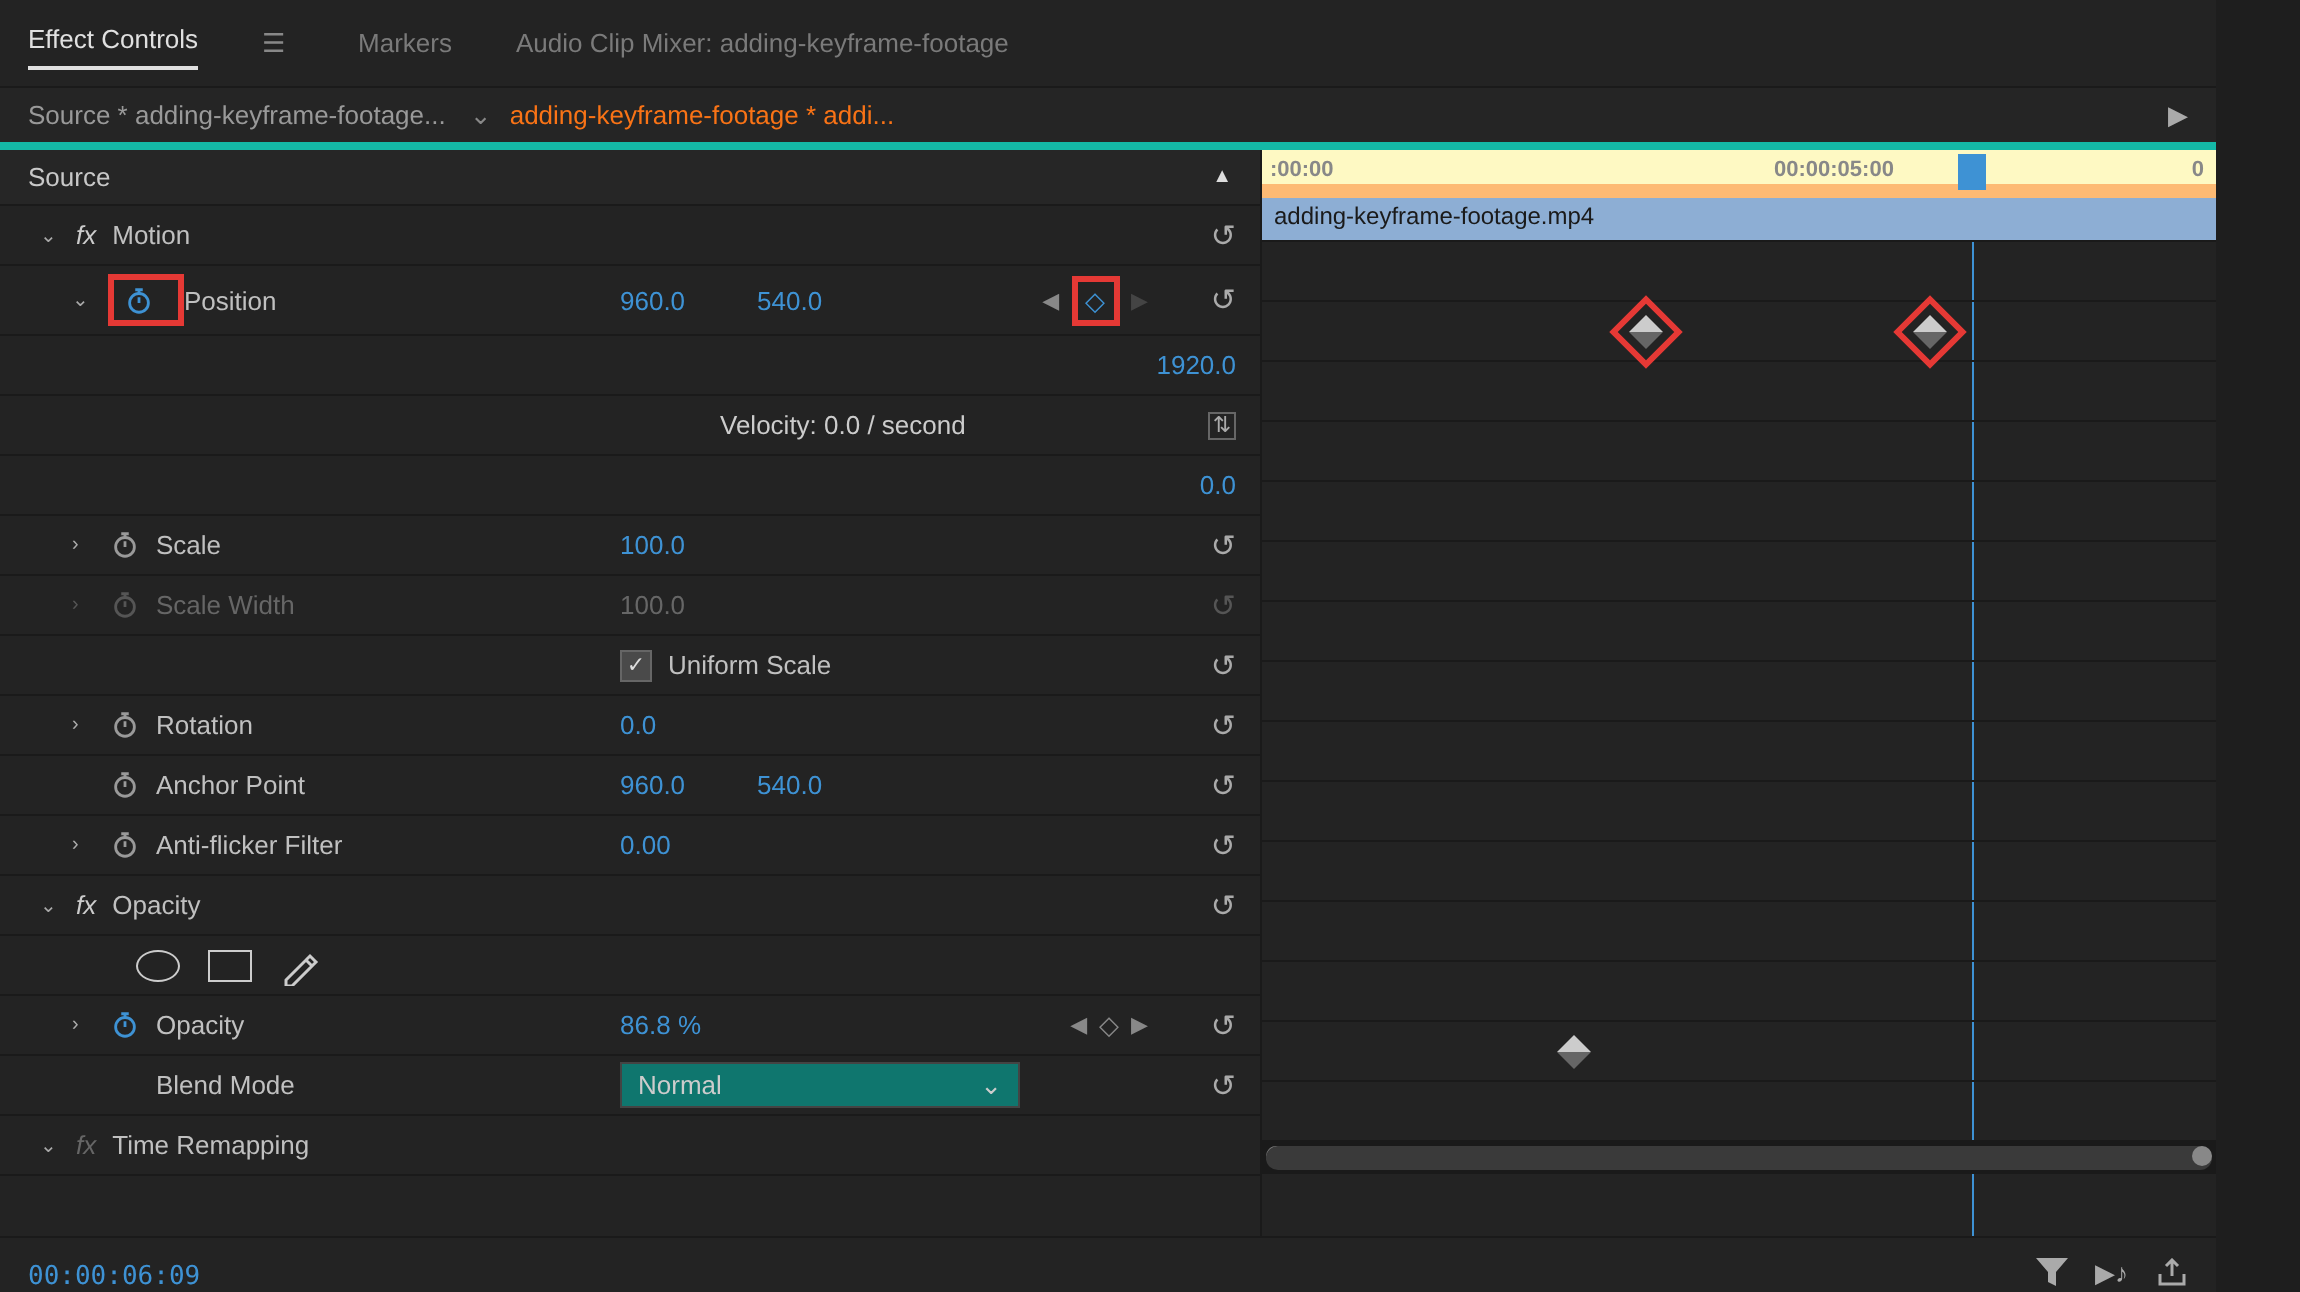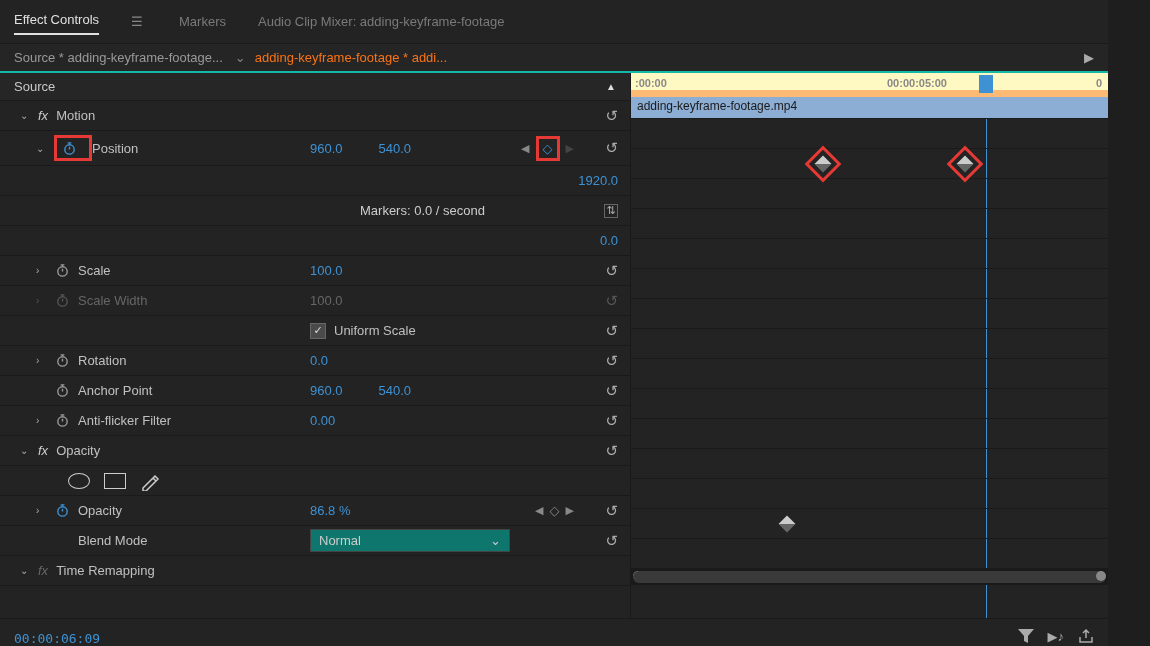--- a/index.html
+++ b/index.html
@@ -5,21 +5,21 @@
 * { margin: 0; padding: 0; box-sizing: border-box; font-family: -apple-system, BlinkMacSystemFont, "Segoe UI", sans-serif; }
 body { background: #1e1e1e; color: #a0a0a0; font-size: 13px; width: 1150px; height: 646px; overflow: hidden; }
 
 .panel { width: 1108px; height: 646px; background: #232323; display: flex; flex-direction: column; }
 
 .tabs { display: flex; align-items: center; padding: 8px 14px; gap: 32px; background: #232323; border-bottom: 1px solid #1a1a1a; }
 .tab { color: #7a7a7a; cursor: pointer; padding: 4px 0; }
 .tab.active { color: #e0e0e0; border-bottom: 2px solid #e0e0e0; padding-bottom: 6px; }
 .tab-icon { width: 16px; height: 16px; color: #888; cursor: pointer; }
 
-.source-bar { display: flex; align-items: center; padding: 6px 14px; gap: 12px; background: #252525; border-bottom: 2px solid #14b8a6; position: relative; }
+.source-bar { display: flex; align-items: center; padding: 6px 14px; gap: 12px; background: #252525; border-bottom: 4px solid #14b8a6; position: relative; }
 .source-left { color: #999; max-width: 270px; overflow: hidden; text-overflow: ellipsis; white-space: nowrap; }
 .source-right { color: #f97316; max-width: 260px; overflow: hidden; text-overflow: ellipsis; white-space: nowrap; }
 .play-btn { margin-left: auto; color: #aaa; cursor: pointer; }
 
 .main { flex: 1; display: flex; min-height: 0; }
 
 .controls-col { width: 630px; display: flex; flex-direction: column; background: #232323; overflow: hidden; }
 .timeline-col { flex: 1; display: flex; flex-direction: column; background: #232323; position: relative; border-left: 1px solid #1a1a1a; }
 
 .section-header { display: flex; align-items: center; padding: 6px 14px; background: #262626; border-bottom: 1px solid #1a1a1a; color: #c8c8c8; position: relative; }
@@ -148,21 +148,21 @@
           <span class="nav-arrow dim">▶</span>
         </div>
         <span class="reset-btn">↺</span>
       </div>
 
       <div class="prop-row sub" style="justify-content:flex-end">
         <span class="right-val">1920.0</span>
       </div>
       <div class="prop-row sub">
         <div class="values" style="left:360px">
-            <span class="val white">Markers: 0.0 / second</span>
+            <span class="val white">Velocity: 0.0 / second</span>
           </div>
         <span class="slider-expand">⇅</span>
       </div>
       <div class="prop-row sub" style="justify-content:flex-end">
         <span class="right-val">0.0</span>
       </div>
 
       <div class="prop-row item">
         <span class="twirl">›</span>
         <span class="stopwatch off">

